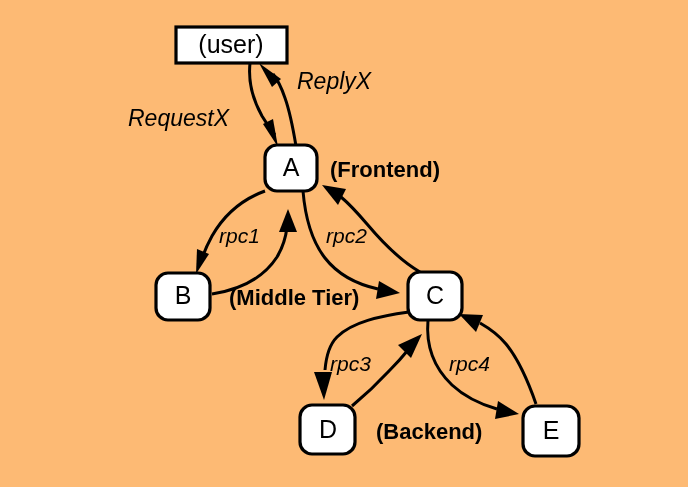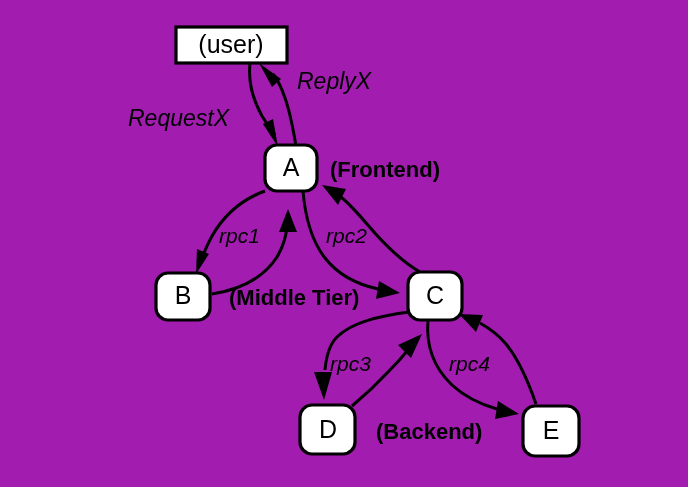--- a/index.html
+++ b/index.html
@@ -4,21 +4,21 @@
 <style>
   html, body {
     margin: 0;
     padding: 0;
     background: #ffffff;
   }
   #canvas {
     position: relative;
     width: 688px;
     height: 487px;
-    background: #a21caf;
+    background: #fdba74;
     overflow: hidden;
     font-family: "Liberation Sans", sans-serif;
   }
   svg#diagram {
     position: absolute;
     left: 0;
     top: 0;
     width: 688px;
     height: 487px;
   }

